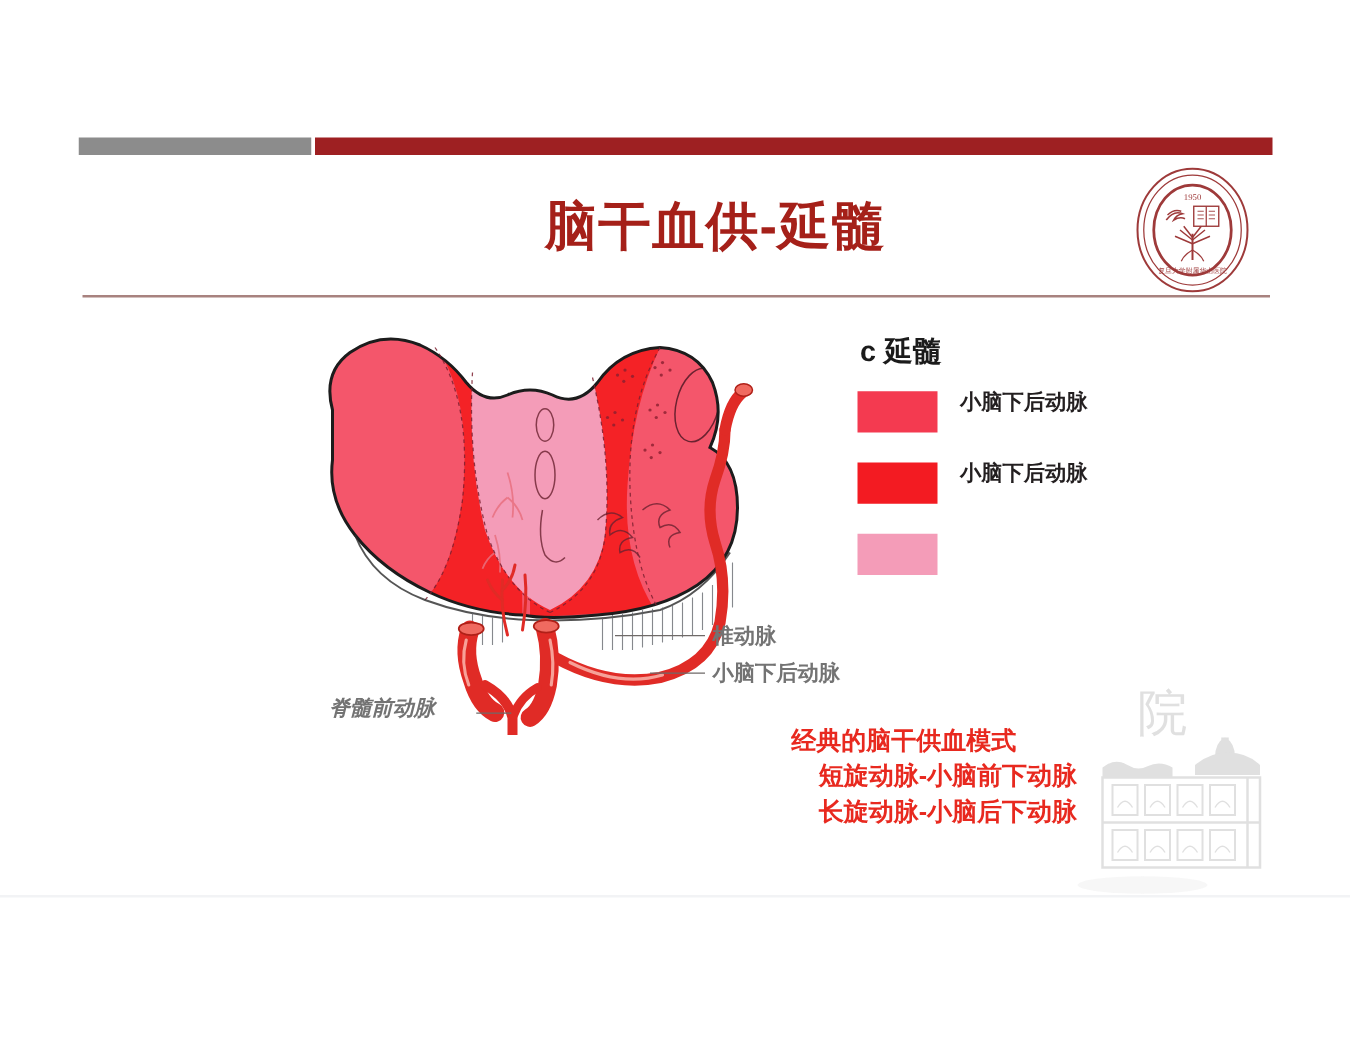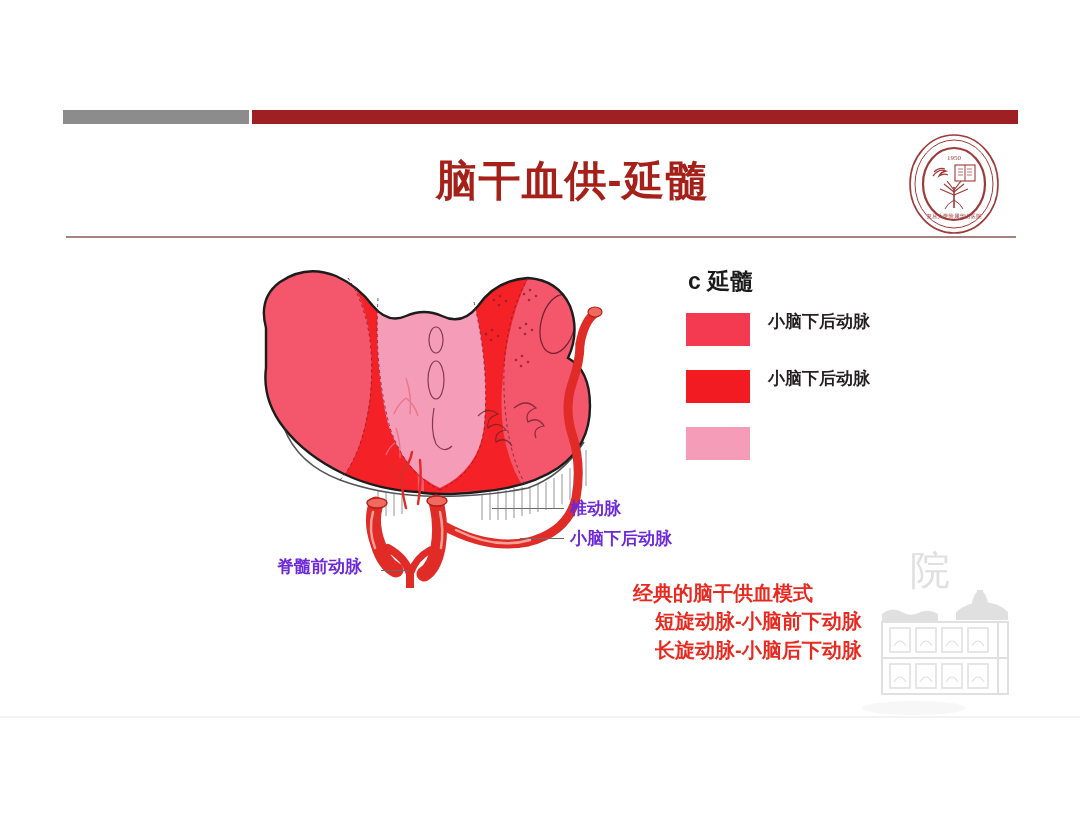--- a/index.html
+++ b/index.html
@@ -74,28 +74,28 @@
     top: 258px;
     left: 228px;
     width: 420px;
     height: 330px;
   }
   .figure svg { display: block; }
 
   
   .fig-label {
     position: absolute;
-    color: #6d28d9;
+    color: #737373;
     font-size: 17px;
     font-weight: bold;
     white-space: nowrap;
   }
   .lbl-vertebral { top: 497px; left: 570px; }
   .lbl-pica      { top: 527px; left: 570px; }
-  .lbl-asa       { top: 555px; left: 277px; }
+  .lbl-asa       { top: 555px; left: 263px; font-style: italic; }
 
   .leader {
     position: absolute;
     height: 1px;
     background: #6f6a68;
   }
   .leader-vertebral { top: 508px; left: 492px; width: 72px; }
   .leader-pica      { top: 538px; left: 520px; width: 44px; }
   .leader-asa       { top: 570px; left: 381px; width: 28px; }
 

